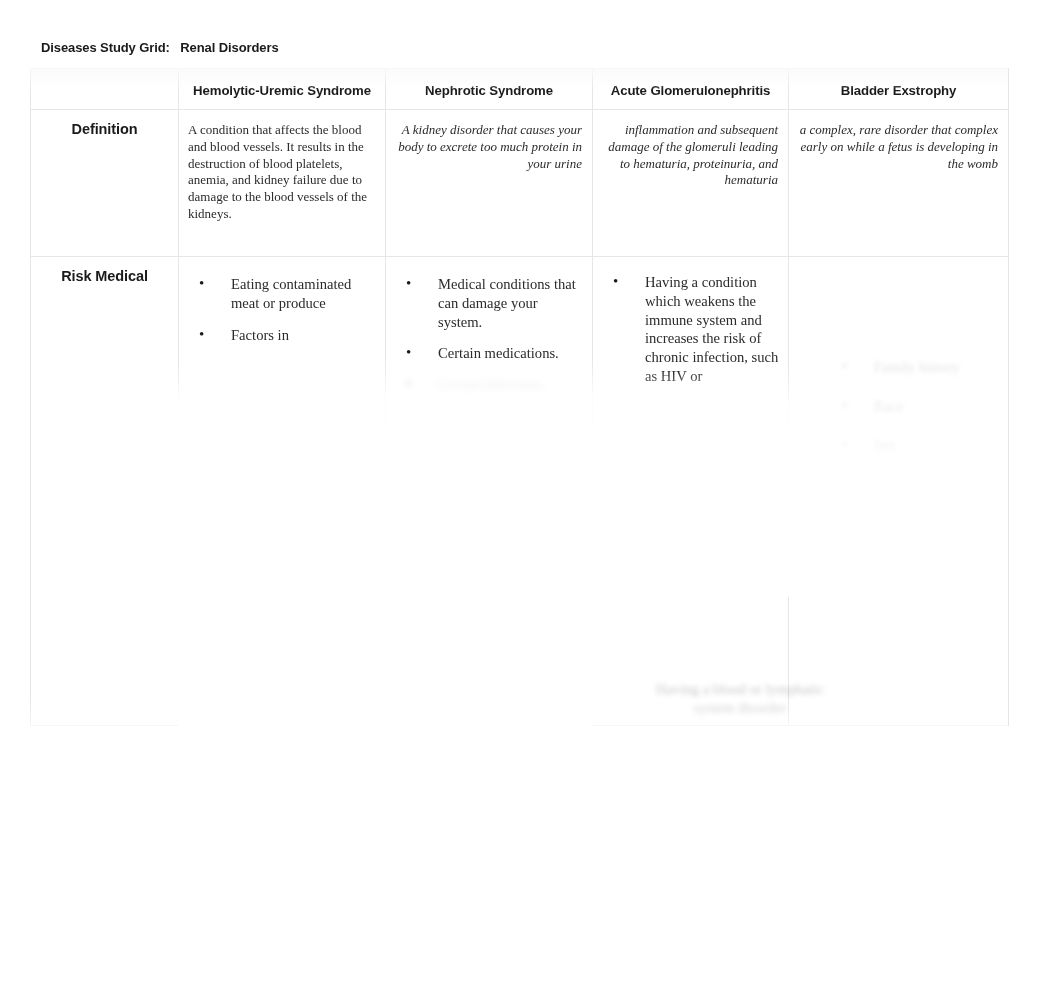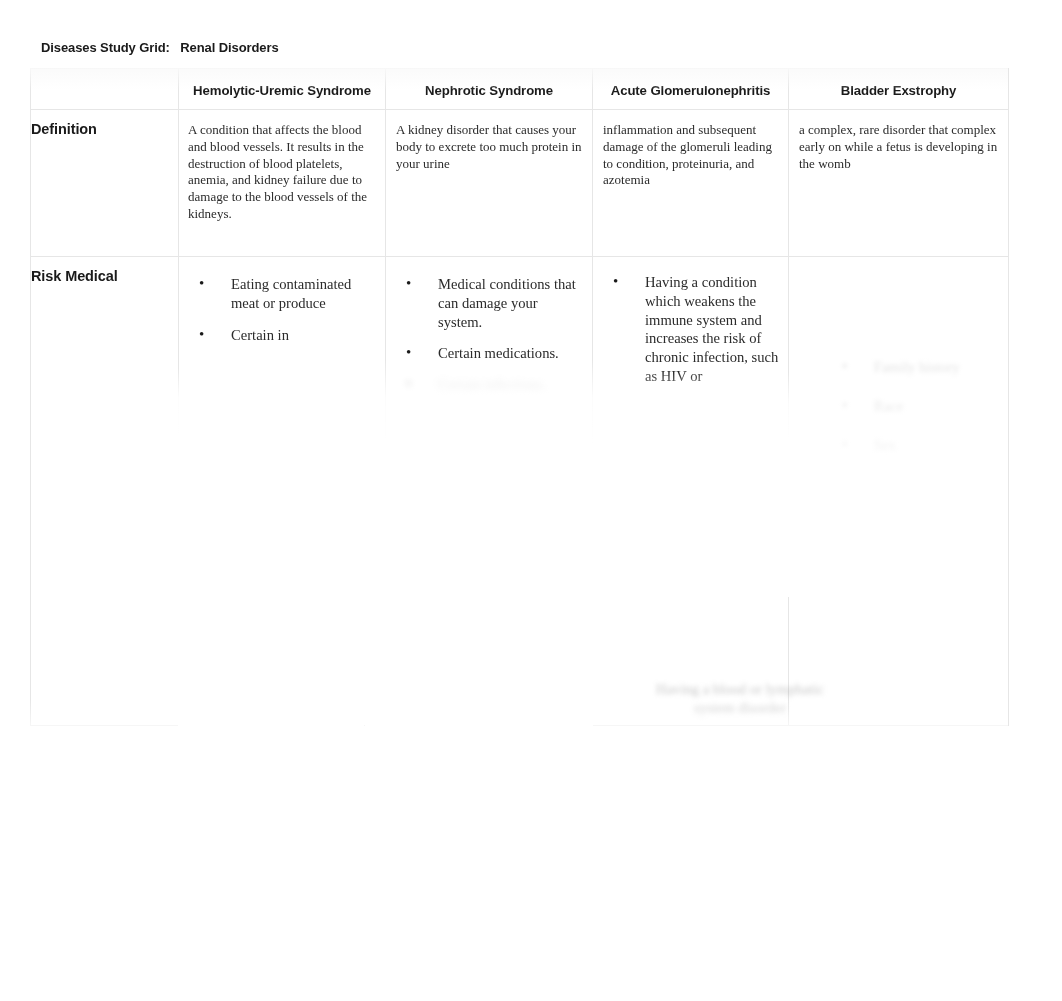--- a/index.html
+++ b/index.html
@@ -74,33 +74,34 @@
     letter-spacing: -0.1px;
   }
   .corner-cell { background: #ffffff; }
 
   
   .row-label {
     font-family: "Liberation Sans", sans-serif;
     font-weight: bold;
     font-size: 14.5px;
     color: #1a1a1a;
+    text-align: center;
     padding-top: 11px;
     letter-spacing: -0.1px;
   }
 
   
   .body-text {
     font-family: "Liberation Serif", serif;
     font-size: 13px;
     color: #2b2b2b;
     line-height: 1.29;
     padding: 12px 10px 8px 10px;
   }
-  .body-text.ctr { text-align: left; }
+  .body-text.ctr { text-align: right; font-style: italic; }
   .body-text.lft { text-align: left; padding-left: 9px; padding-right: 12px; }
 
   
   tr.def-row td { height: 146px; }
   tr.risk-row td { height: 468px; }
 
   
   ul.bullets {
     list-style: none;
     margin: 0;
@@ -255,37 +256,37 @@
       <td>
         <div class="row-label">Definition</div>
       </td>
       <td>
         <div class="body-text lft">A condition that affects the blood and blood vessels. It results in the destruction of blood platelets, anemia, and kidney failure due to damage to the blood vessels of the kidneys.</div>
       </td>
       <td>
         <div class="body-text ctr">A kidney disorder that causes your body to excrete too much protein in your urine</div>
       </td>
       <td>
-        <div class="body-text ctr">inflammation and subsequent damage of the glomeruli leading to condition, proteinuria, and azotemia</div>
+        <div class="body-text ctr">inflammation and subsequent damage of the glomeruli leading to hematuria, proteinuria, and hematuria</div>
       </td>
       <td>
         <div class="body-text ctr">a complex, rare disorder that complex early on while a fetus is developing in the womb</div>
       </td>
     </tr>
 
     <tr class="risk-row">
       <td>
         <div class="row-label">Risk Medical</div>
       </td>
 
       <td>
         <div class="risk-pad">
           <ul class="bullets">
             <li>Eating contaminated meat or produce</li>
-            <li>Certain in</li>
+            <li>Factors in</li>
           </ul>
         </div>
       </td>
 
       <td>
         <div class="risk-pad">
           <ul class="bullets">
             <li>Medical conditions that can damage your system.</li>
             <li>Certain medications.</li>
             <li class="ghost-faint">Certain infections.</li>

